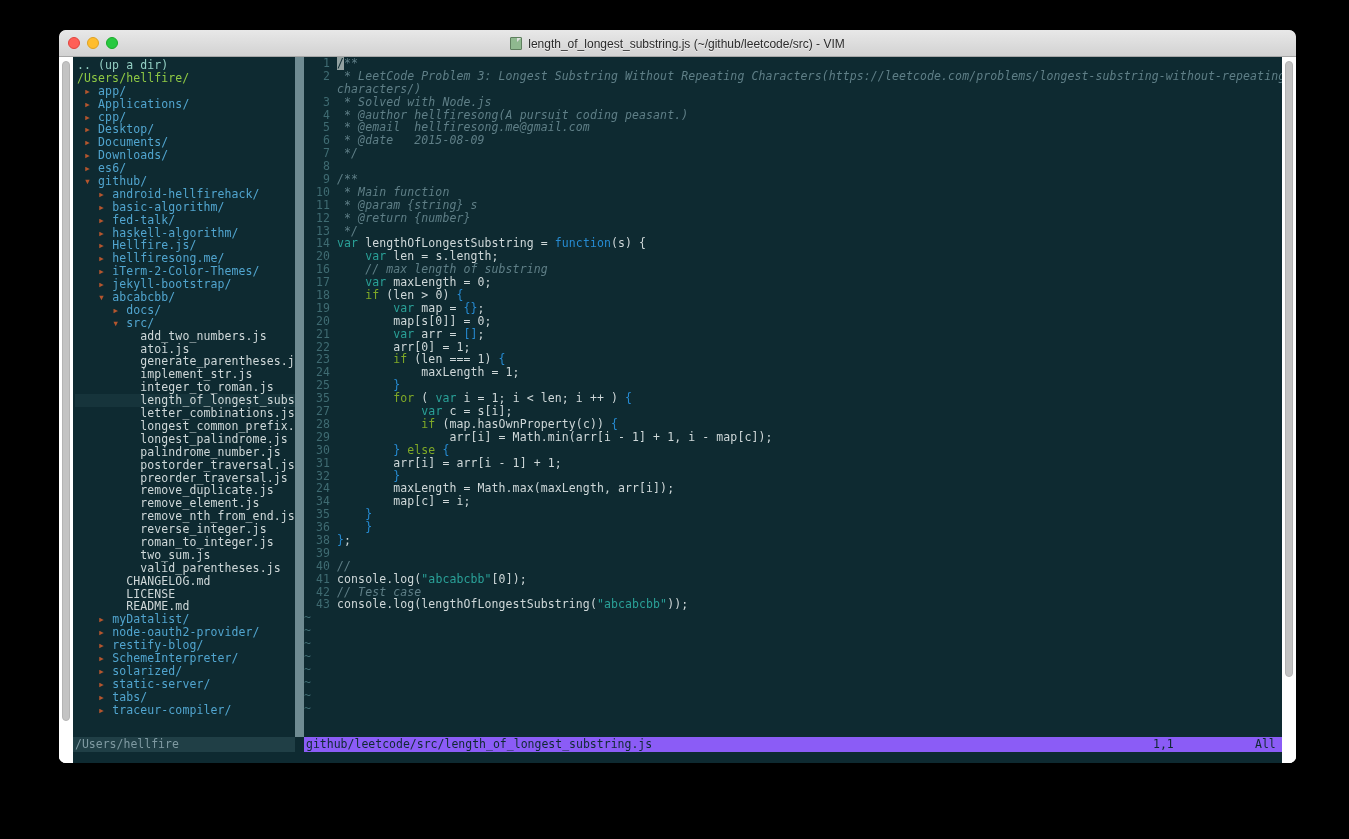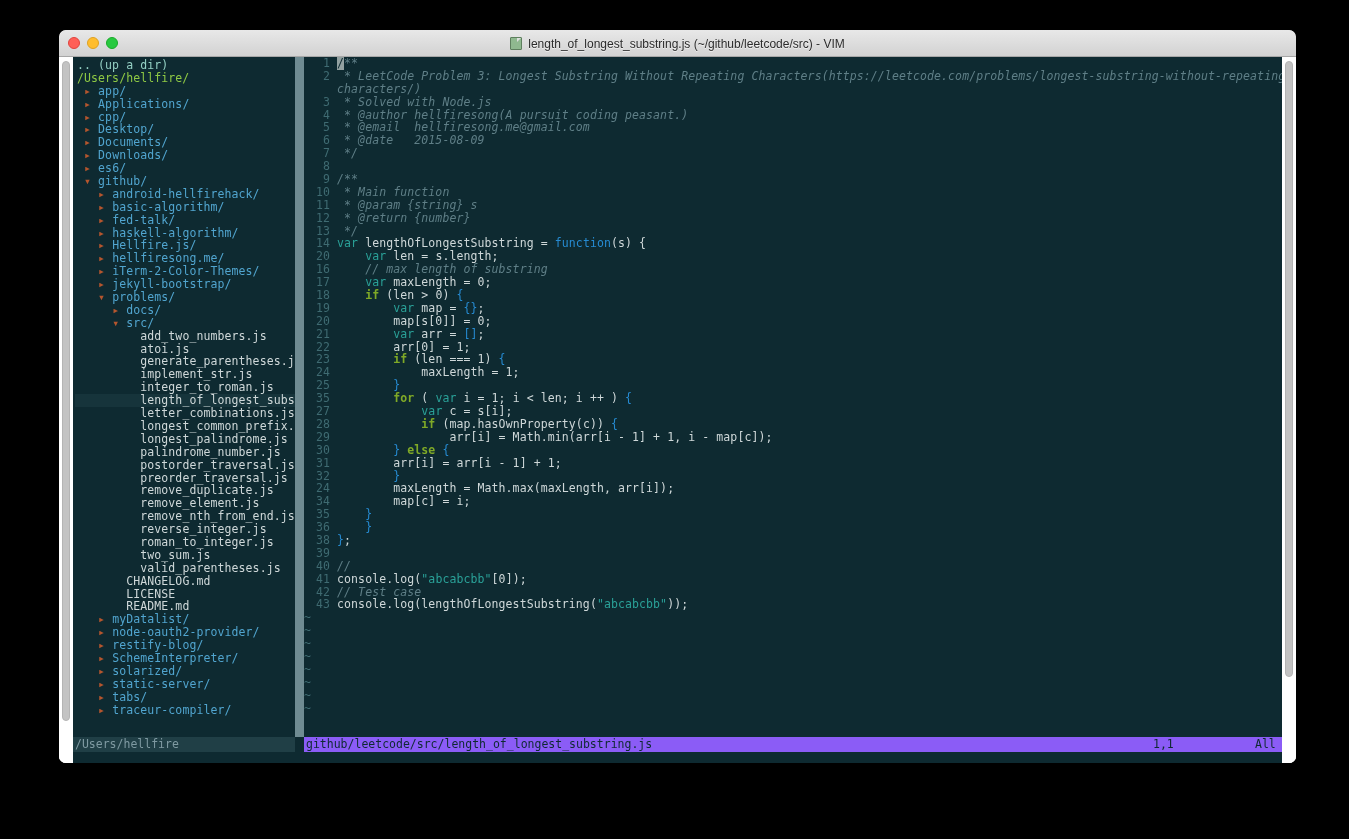--- a/index.html
+++ b/index.html
@@ -109,21 +109,21 @@
   .t-dir    { color:#51a5cf; }
   .t-file   { color:#cfd8d9; }
   .t-arrow  { color:#b5562e; }
   .t-arrow-open { color:#b5562e; }
   .row-sel { background:#16343b; }
 
   
   .ln { color:#3f6b72; display:inline-block; width:26px; text-align:right; }
   .c-comment { color:#5f7f87; font-style:italic; }
   .c-key     { color:#2aa198; }
-  .c-key2    { color:#7fa927;font-weight:bold; }
+  .c-key2    { color:#7fa927; }
   .c-func    { color:#268bd2; }
   .c-str     { color:#2aa198; }
   .c-plain   { color:#cfd8d9; }
   .c-punc    { color:#268bd2; }
   .tilde     { color:#3f6b72; }
   .cursor {
     background:#93a1a1; color:#0e2a31;
     display:inline-block; width:6.92px;
   }
 
@@ -192,21 +192,21 @@
               <div class="line "><span> </span><span class="t-arrow">▸ </span><span class="t-dir">es6/</span></div>
               <div class="line "><span> </span><span class="t-arrow-open">▾ </span><span class="t-dir">github/</span></div>
               <div class="line "><span>   </span><span class="t-arrow">▸ </span><span class="t-dir">android-hellfirehack/</span></div>
               <div class="line "><span>   </span><span class="t-arrow">▸ </span><span class="t-dir">basic-algorithm/</span></div>
               <div class="line "><span>   </span><span class="t-arrow">▸ </span><span class="t-dir">fed-talk/</span></div>
               <div class="line "><span>   </span><span class="t-arrow">▸ </span><span class="t-dir">haskell-algorithm/</span></div>
               <div class="line "><span>   </span><span class="t-arrow">▸ </span><span class="t-dir">Hellfire.js/</span></div>
               <div class="line "><span>   </span><span class="t-arrow">▸ </span><span class="t-dir">hellfiresong.me/</span></div>
               <div class="line "><span>   </span><span class="t-arrow">▸ </span><span class="t-dir">iTerm-2-Color-Themes/</span></div>
               <div class="line "><span>   </span><span class="t-arrow">▸ </span><span class="t-dir">jekyll-bootstrap/</span></div>
-              <div class="line "><span>   </span><span class="t-arrow-open">▾ </span><span class="t-dir">problems/</span></div>
+              <div class="line "><span>   </span><span class="t-arrow-open">▾ </span><span class="t-dir">abcabcbb/</span></div>
               <div class="line "><span>     </span><span class="t-arrow">▸ </span><span class="t-dir">docs/</span></div>
               <div class="line "><span>     </span><span class="t-arrow-open">▾ </span><span class="t-dir">src/</span></div>
               <div class="line "><span>       </span><span class="">  </span><span class="t-file">add_two_numbers.js</span></div>
               <div class="line "><span>       </span><span class="">  </span><span class="t-file">atoi.js</span></div>
               <div class="line "><span>       </span><span class="">  </span><span class="t-file">generate_parentheses.js</span></div>
               <div class="line "><span>       </span><span class="">  </span><span class="t-file">implement_str.js</span></div>
               <div class="line "><span>       </span><span class="">  </span><span class="t-file">integer_to_roman.js</span></div>
               <div class="line row-sel"><span>       </span><span class="">  </span><span class="t-file">length_of_longest_subst</span></div>
               <div class="line "><span>       </span><span class="">  </span><span class="t-file">letter_combinations.js</span></div>
               <div class="line "><span>       </span><span class="">  </span><span class="t-file">longest_common_prefix.j</span></div>

